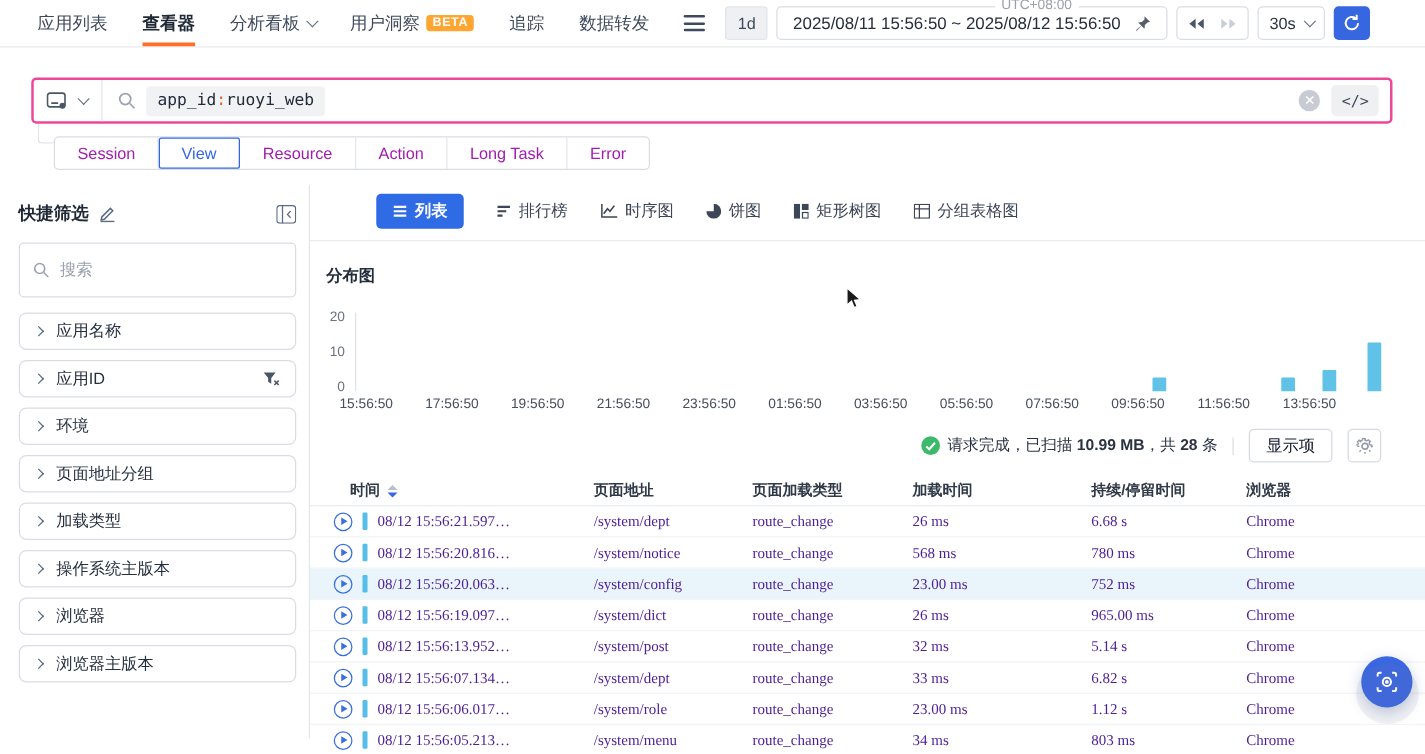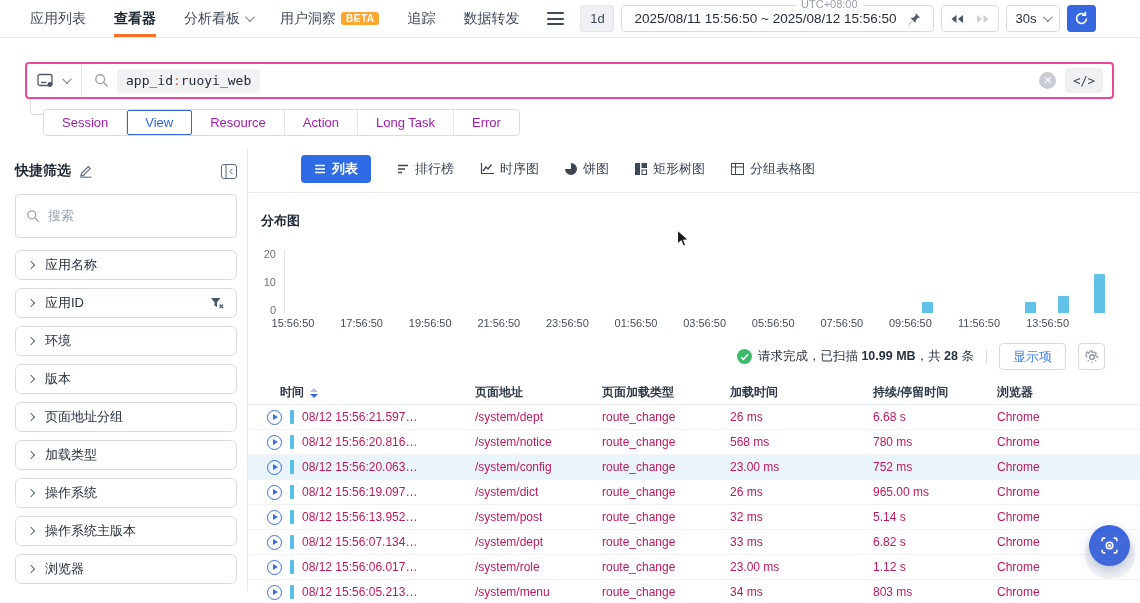--- a/index.html
+++ b/index.html
@@ -73,30 +73,30 @@
   .bar { position:absolute; bottom:0; width:11px; background:#5fc2e6; border-radius:1px 1px 0 0; }
   .xlabels { position:relative; margin:4px 8px 0 36px; height:15px; }
   .xtick { position:absolute; transform:translateX(-50%); font-size:11px; color:#444e5c; white-space:nowrap; }
 
   
   .statusrow { display:flex; align-items:center; justify-content:flex-end; gap:12px; padding:11px 35px 0 0; }
   .okmsg { display:flex; align-items:center; gap:6px; font-size:12.5px; color:#2a3342; }
   .okmsg b { font-weight:bold; }
   .okdot { width:15px; height:15px; border-radius:50%; background:#3cb96a; display:flex; align-items:center; justify-content:center; flex:none; }
   .st-div { width:1px; height:14px; background:#d9dde3; }
-  .showbtn { border:1px solid #d6dae0; border-radius:4px; height:27px; padding:0 13px; display:flex; align-items:center; font-size:13px; color:#3b82f6; cursor:pointer; background:#fff; }
+  .showbtn { border:1px solid #d6dae0; border-radius:4px; height:27px; padding:0 13px; display:flex; align-items:center; font-size:13px; color:#0f172a; cursor:pointer; background:#fff; }
   .gearbtn { border:1px solid #d6dae0; border-radius:4px; width:27px; height:27px; display:flex; align-items:center; justify-content:center; color:#959daa; font-size:14px; cursor:pointer; background:#fff; }
 
   
   .thead { display:grid; grid-template-columns:195px 127px 128px 143px 124px 1fr; padding-left:32px; margin-top:11px; height:24px; align-items:center; border-bottom:1px solid #e7eaee; font-size:12px; font-weight:bold; color:#2f3947; }
   .th { display:flex; align-items:center; gap:4px; }
   .sorticon { display:inline-flex; flex-direction:column; gap:2px; margin-left:2px; cursor:pointer; }
   .sorticon .up { width:0; height:0; border-left:4px solid transparent; border-right:4px solid transparent; border-bottom:4px solid #b9bfca; }
   .sorticon .down { width:0; height:0; border-left:4px solid transparent; border-right:4px solid transparent; border-top:4px solid #3366e5; }
-  .trow { display:grid; grid-template-columns:26px 12px 173px 127px 128px 143px 124px 1fr; padding-left:16px; height:25px; align-items:center; border-bottom:1px solid #f2f4f6; font-family:Liberation Sans, sans-serif; font-size:12px; color:#be185d; cursor:pointer; }
+  .trow { display:grid; grid-template-columns:26px 12px 173px 127px 128px 143px 124px 1fr; padding-left:16px; height:25px; align-items:center; border-bottom:1px solid #f2f4f6; font-family:Liberation Serif, serif; font-size:12px; color:#4c1d95; cursor:pointer; }
   .trow.hl { background:#e9f4fb; }
   .playic { width:15px; height:15px; border:1.5px solid #3a6fe0; border-radius:50%; display:flex; align-items:center; justify-content:center; margin-left:3px; cursor:pointer; }
   .playic i { display:block; width:0; height:0; border-top:3px solid transparent; border-bottom:3px solid transparent; border-left:5px solid #3a6fe0; margin-left:1px; }
   .rowbar { width:4px; height:14px; background:#56bee8; border-radius:1px; }
 
   
   .fab { position:absolute; left:1089px; top:525px; width:41px; height:41px; border-radius:50%; background:#3a66e0; display:flex; align-items:center; justify-content:center; cursor:pointer; box-shadow:0 4px 12px rgba(30,60,140,.28); z-index:50; }
   .fab::before { content:""; position:absolute; left:-4px; top:6px; width:50px; height:48px; border-radius:50%; background:rgba(120,130,150,.10); z-index:-1; }
   .cursor { position:absolute; left:676px; top:229px; z-index:60; pointer-events:none; }
 </style>
@@ -248,33 +248,25 @@
               <path d="M9.5 7.5l3.5 3.5M13 7.5 9.5 11" stroke="#4a5568" stroke-width="1.2"></path>
             </svg>
           </span>
         </div>
         <div class="sb-item">
           <span class="rchev"></span>
           <span>环境</span>
         </div>
         <div class="sb-item">
           <span class="rchev"></span>
-          <span>版本</span>
-        </div>
-        <div class="sb-item">
-          <span class="rchev"></span>
           <span>页面地址分组</span>
         </div>
         <div class="sb-item">
           <span class="rchev"></span>
           <span>加载类型</span>
-        </div>
-        <div class="sb-item">
-          <span class="rchev"></span>
-          <span>操作系统</span>
         </div>
         <div class="sb-item">
           <span class="rchev"></span>
           <span>操作系统主版本</span>
         </div>
         <div class="sb-item">
           <span class="rchev"></span>
           <span>浏览器</span>
         </div>
         <div class="sb-item">

